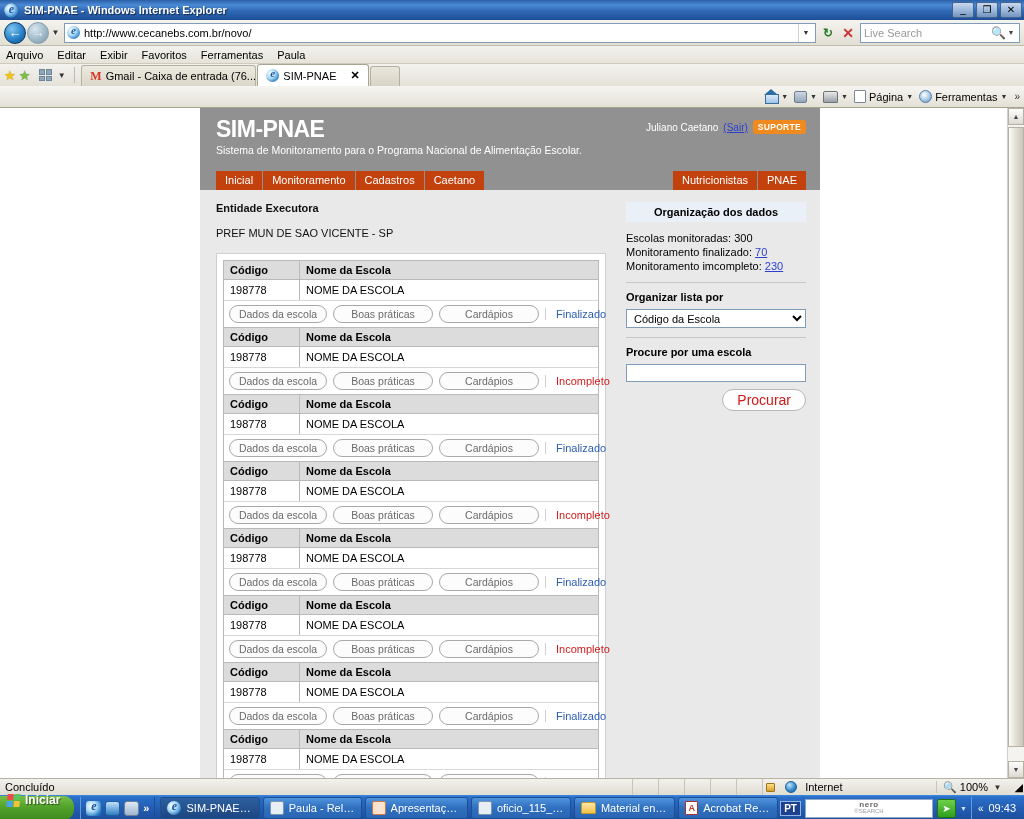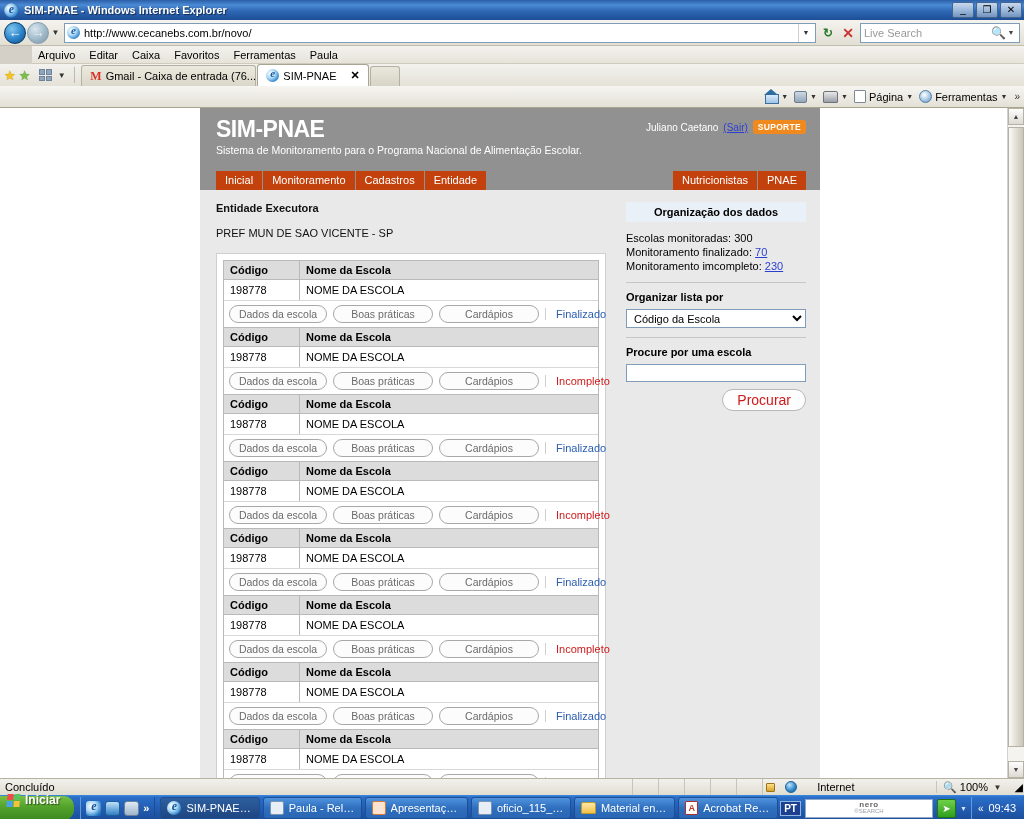--- a/index.html
+++ b/index.html
@@ -104,21 +104,20 @@
   }
   .searchbox span { color: #999; font-size: 11px; flex: 1 1 auto; }
   .search-mag { color: #2b6cb0; font-size: 12px; }
   .search-drop { font-size: 7px; color: #444; width: 10px; text-align: center; }
 
   
   .menubar {
     height: 18px; background: linear-gradient(to bottom,#f3f2ee,#e6e3da);
     display: flex; align-items: center; padding-left: 6px;
     border-bottom: 1px solid #cfcabb;
-    margin-left: 32px;
   }
   .menubar span { font-size: 11px; color: #000; margin-right: 14px; }
 
   
   .favbar {
     height: 22px; background: linear-gradient(to bottom,#f3f2ee,#e4e1d8);
     display: flex; align-items: center; padding: 0 4px; gap: 3px;
   }
   .star { font-size: 13px; line-height: 1; }
   .star.gold { color: #f5c518; text-shadow: 0 0 1px #9c7a00; }
@@ -310,21 +309,21 @@
     display: flex; align-items: center; font-size: 11px; color: #000;
   }
   .sb-text { padding-left: 5px; flex: 0 0 300px; }
   .sb-fill { flex: 1 1 auto; border-right:1px solid #c8c4b6; height:100%; }
   .sb-seg { width: 26px; height: 100%; border-right: 1px solid #c8c4b6; }
   .sb-lock {
     width: 14px; display:flex;align-items:center;justify-content:center;
   }
   .lock-g { width:9px;height:9px;background:linear-gradient(#ffe08a,#d8a22a);
     border:1px solid #9a7418;border-radius:1px;}
-  .sb-zone { display:flex;align-items:center;gap:20px;padding:0 8px; border-right:1px solid #c8c4b6; min-width:160px;}
+  .sb-zone { display:flex;align-items:center;gap:8px;padding:0 8px; border-right:1px solid #c8c4b6; min-width:160px;}
   .globe {
     width:12px;height:12px;border-radius:50%;
     background:radial-gradient(circle at 35% 30%,#bfe6fb,#2f86c8 60%,#1a5f99);
     border:1px solid #1a5f99;
   }
   .sb-zoom { display:flex;align-items:center;gap:3px;padding:0 6px;}
   .zoom-mag { color:#2b6cb0;font-size:11px;}
   .sb-grip { width:14px;height:100%;display:flex;align-items:flex-end;justify-content:flex-end;padding:1px;}
 
   
@@ -438,21 +437,21 @@
   <div class="searchbox">
     <span>Live Search</span>
     <div class="search-mag">🔍</div>
     <div class="search-drop">▼</div>
   </div>
 </div>
 
 <div class="menubar">
   <span>Arquivo</span>
   <span>Editar</span>
-  <span>Caixa</span>
+  <span>Exibir</span>
   <span>Favoritos</span>
   <span>Ferramentas</span>
   <span>Paula</span>
 </div>
 
 <div class="favbar">
   <div class="star gold">★</div>
   <div class="star green">★</div>
   <div class="grid-ico">
       <i></i>
@@ -514,21 +513,21 @@
           <a href="#">(Sair)</a>
           <span class="suporte">SUPORTE</span>
         </div>
       </div>
 
       <div class="navrow">
         <div class="navgroup">
           <div class="navitem">Inicial</div>
           <div class="navitem">Monitoramento</div>
           <div class="navitem">Cadastros</div>
-          <div class="navitem">Entidade</div>
+          <div class="navitem">Caetano</div>
         </div>
         <div class="navgroup right">
           <div class="navitem">Nutricionistas</div>
           <div class="navitem">PNAE</div>
         </div>
       </div>
 
       <div class="content-wrap">
 
         <div class="col-main">

